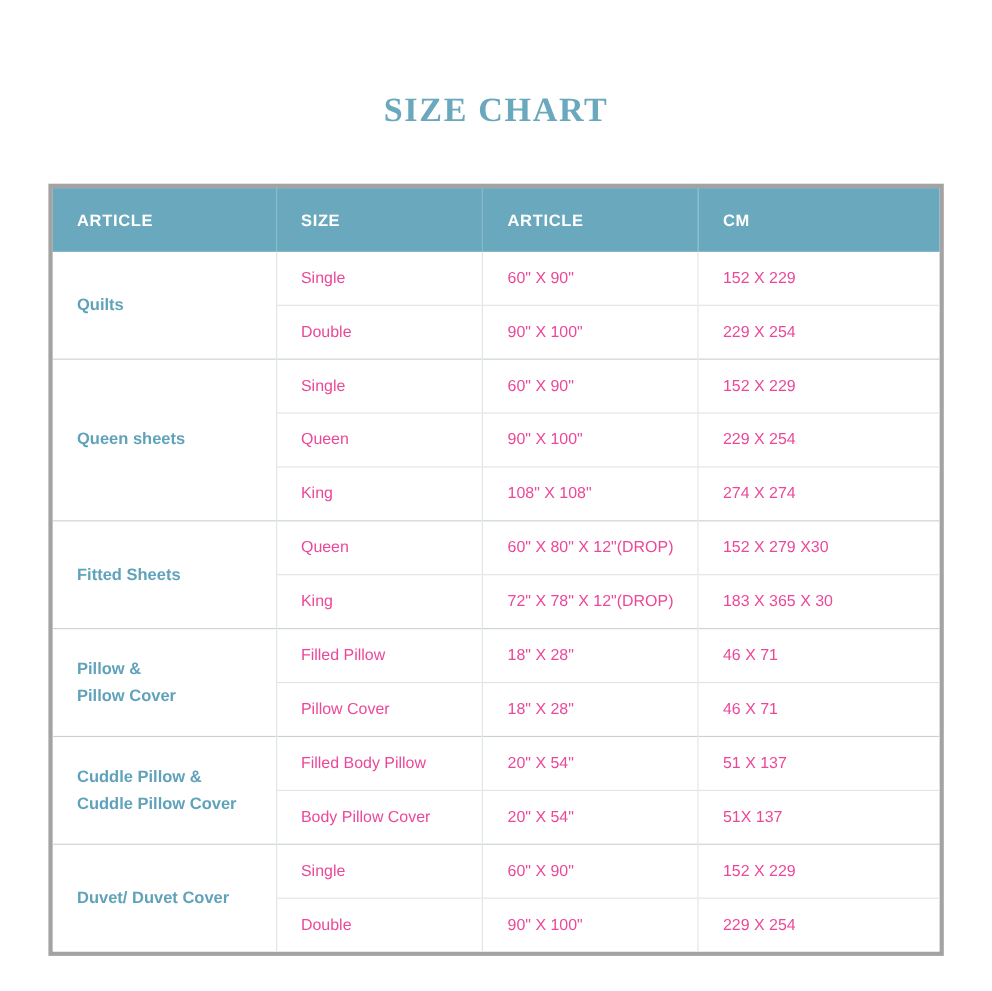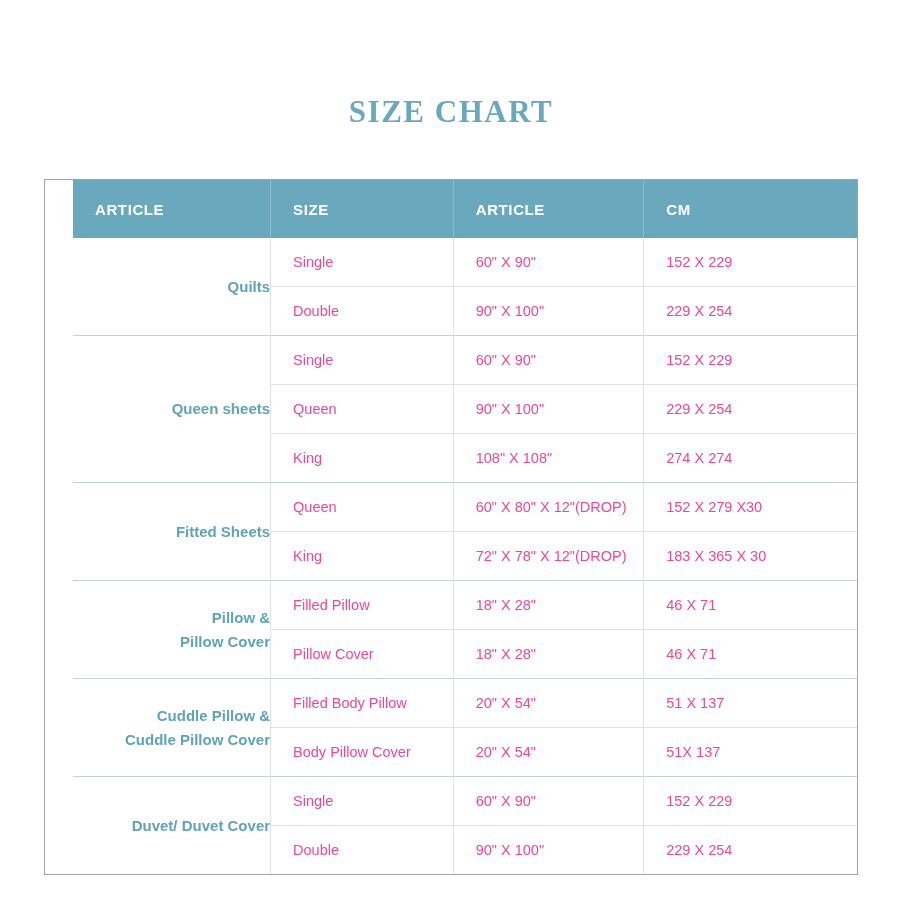--- a/index.html
+++ b/index.html
@@ -20,29 +20,28 @@
     height: 901px;
     box-sizing: border-box;
   }
   .chart-title {
     text-align: center;
     font-family: "Liberation Serif", serif;
     font-size: 31px;
     letter-spacing: 1.5px;
     color: #6aa8bd;
     font-weight: 700;
-    margin: 12px;
+    margin: 0;
     padding-top: 84px;
     line-height: 1;
   }
   .table-wrap {
     margin: 52px 44px 0 44px;
-    border: 1px solid #a3a3a3;
+    border: 4px solid #a3a3a3;
     box-sizing: border-box;
-    padding-left: 28px;
   }
   table.size-chart {
     width: 100%;
     border-collapse: collapse;
     table-layout: fixed;
   }
   table.size-chart col.c1 { width: 25.2%; }
   table.size-chart col.c2 { width: 23.3%; }
   table.size-chart col.c3 { width: 24.3%; }
   table.size-chart col.c4 { width: 27.2%; }
@@ -87,21 +86,21 @@
   }
   tbody tr.first-row > td {
     border-top: none;
   }
   tbody td.article.group-cell {
     border-top: 1px solid #c9d0d4;
   }
   tbody tr.first-row td.article.group-cell {
     border-top: none;
   }
-  .article-line { display: block; text-align: right; }
+  .article-line { display: block; }
 </style>
 </head>
 <body>
 
 <div class="page">
 
   <h1 class="chart-title">SIZE CHART</h1>
 
   <div class="table-wrap">
     <table class="size-chart">

